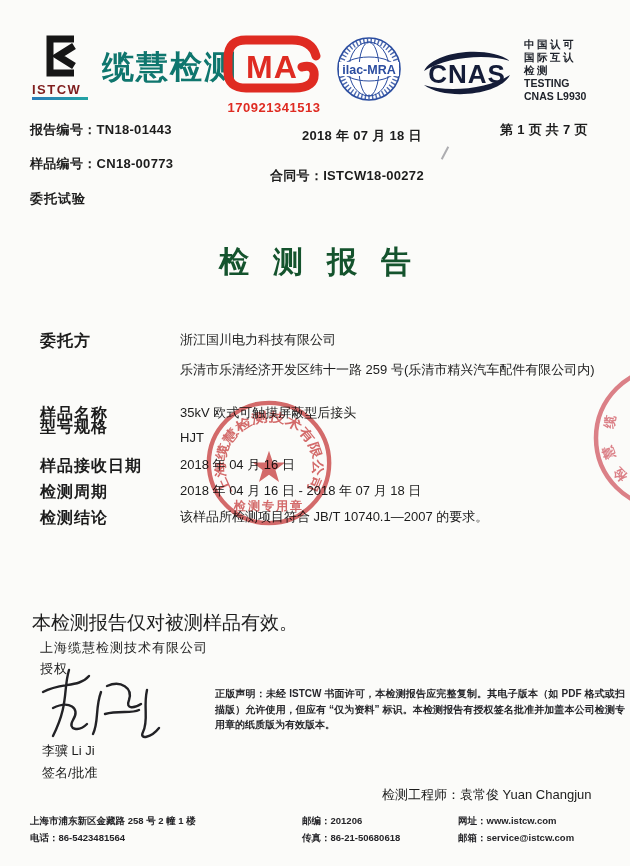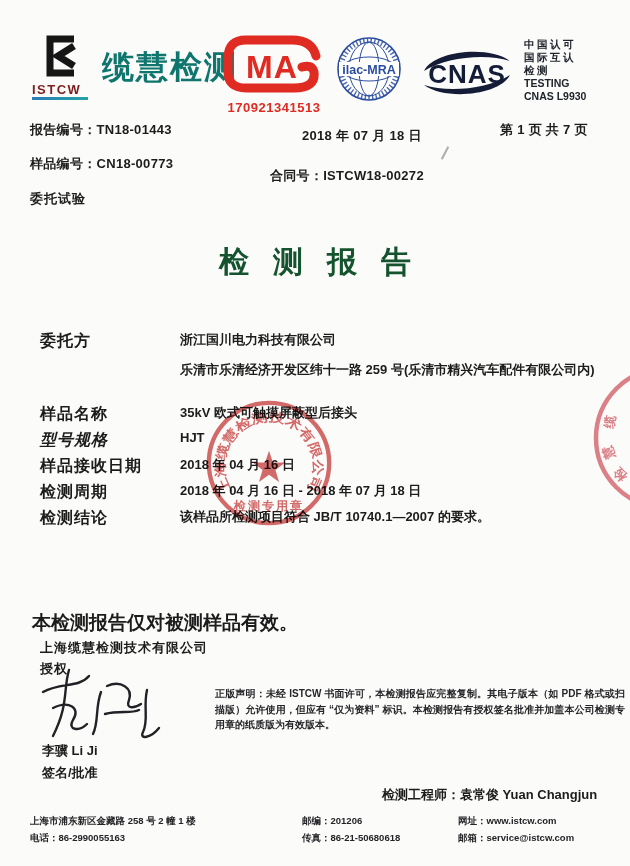--- a/index.html
+++ b/index.html
@@ -6,21 +6,21 @@
   html,body { background:#ffffff; }
   .page {
     position:relative; width:630px; height:866px; margin:0 auto;
     background:#fbfbf9; overflow:hidden;
     font-family:"Liberation Sans","DejaVu Sans",sans-serif;
     color:#1c1c1c;
   }
   .abs { position:absolute; }
   .info-txt { font-size:13px; font-weight:bold; letter-spacing:0.3px; white-space:nowrap; }
   .lbl { font-size:16px; font-weight:bold; letter-spacing:1px; white-space:nowrap; }
-  .val { font-size:13px; font-weight:bold; white-space:nowrap; }
+  .val { font-size:13px; font-weight:normal; white-space:nowrap; }
   .brand-title { font-size:32px; font-weight:bold; letter-spacing:2px; color:#0f766e; }
   .doc-title { width:100%; text-align:center; font-size:30px; font-weight:bold;
                letter-spacing:24px; text-indent:24px; color:#14532d; }
   .accred { font-size:10.5px; font-weight:bold; line-height:13px; color:#20242c; }
   .accred .cn { letter-spacing:2.5px; }
   .istcw-word { font-size:13px; font-weight:bold; letter-spacing:1.5px; color:#7f1d1d; }
   .istcw-bar { width:56px; height:2.5px; background:linear-gradient(90deg,#2b7bb9,#23a4a4); }
   .cma-number { width:112px; text-align:center; font-size:13px; font-weight:bold;
                 color:#df2b22; letter-spacing:0.5px; margin-top:2px; }
   .disclaimer { width:410px; font-size:10px; font-weight:bold; line-height:1.55;
@@ -100,21 +100,21 @@
 
   <div class="abs doc-title" style="left:0; top:242px;">检测报告</div>
 
   <div class="abs lbl" style="left:40px; top:331px;">委托方</div>
   <div class="abs val" style="left:180px; top:331px;">浙江国川电力科技有限公司</div>
   <div class="abs val" style="left:180px; top:361px;text-align:right;">乐清市乐清经济开发区纬十一路 259 号(乐清市精兴汽车配件有限公司内)</div>
 
   <div class="abs lbl" style="left:40px; top:404px;">样品名称</div>
   <div class="abs val" style="left:180px; top:404px;">35kV 欧式可触摸屏蔽型后接头</div>
 
-  <div class="abs lbl" style="left:40px; top:430px;font-style:italic;">型号规格</div>
+  <div class="abs lbl" style="left:40px; top:417px;">型号规格</div>
   <div class="abs val" style="left:180px; top:430px;">HJT</div>
 
   <div class="abs lbl" style="left:40px; top:456px;">样品接收日期</div>
   <div class="abs val" style="left:180px; top:456px;">2018 年 04 月 16 日</div>
 
   <div class="abs lbl" style="left:40px; top:482px;">检测周期</div>
   <div class="abs val" style="left:180px; top:482px;">2018 年 04 月 16 日 - 2018 年 07 月 18 日</div>
 
   <div class="abs lbl" style="left:40px; top:508px;">检测结论</div>
   <div class="abs val" style="left:180px; top:508px;">该样品所检测项目符合 JB/T 10740.1—2007 的要求。</div>
@@ -162,21 +162,21 @@
 
   <div class="abs val" style="left:382px; top:786px;">
     <span>检测工程师：</span><span>袁常俊  Yuan Changjun</span>
   </div>
 
   <div class="abs disclaimer" style="left:215px; top:686px;">正版声明：未经 ISTCW 书面许可，本检测报告应完整复制。其电子版本（如 PDF 格式或扫描版）允许使用，但应有 “仅为资料” 标识。本检测报告有授权签名批准并加盖本公司检测专用章的纸质版为有效版本。</div>
 
   <div class="abs footer-col" style="left:30px; top:813px;">
     <div>上海市浦东新区金藏路 258 号 2 幢 1 楼</div>
     <div>
-      <span>电话：</span><span>86-2990055163</span>
+      <span>电话：</span><span>86-5423481564</span>
     </div>
   </div>
 
   <div class="abs footer-col" style="left:302px; top:813px;">
     <div>
       <span>邮编：</span><span>201206</span>
     </div>
     <div>
       <span>传真：</span><span>86-21-50680618</span>
     </div>

